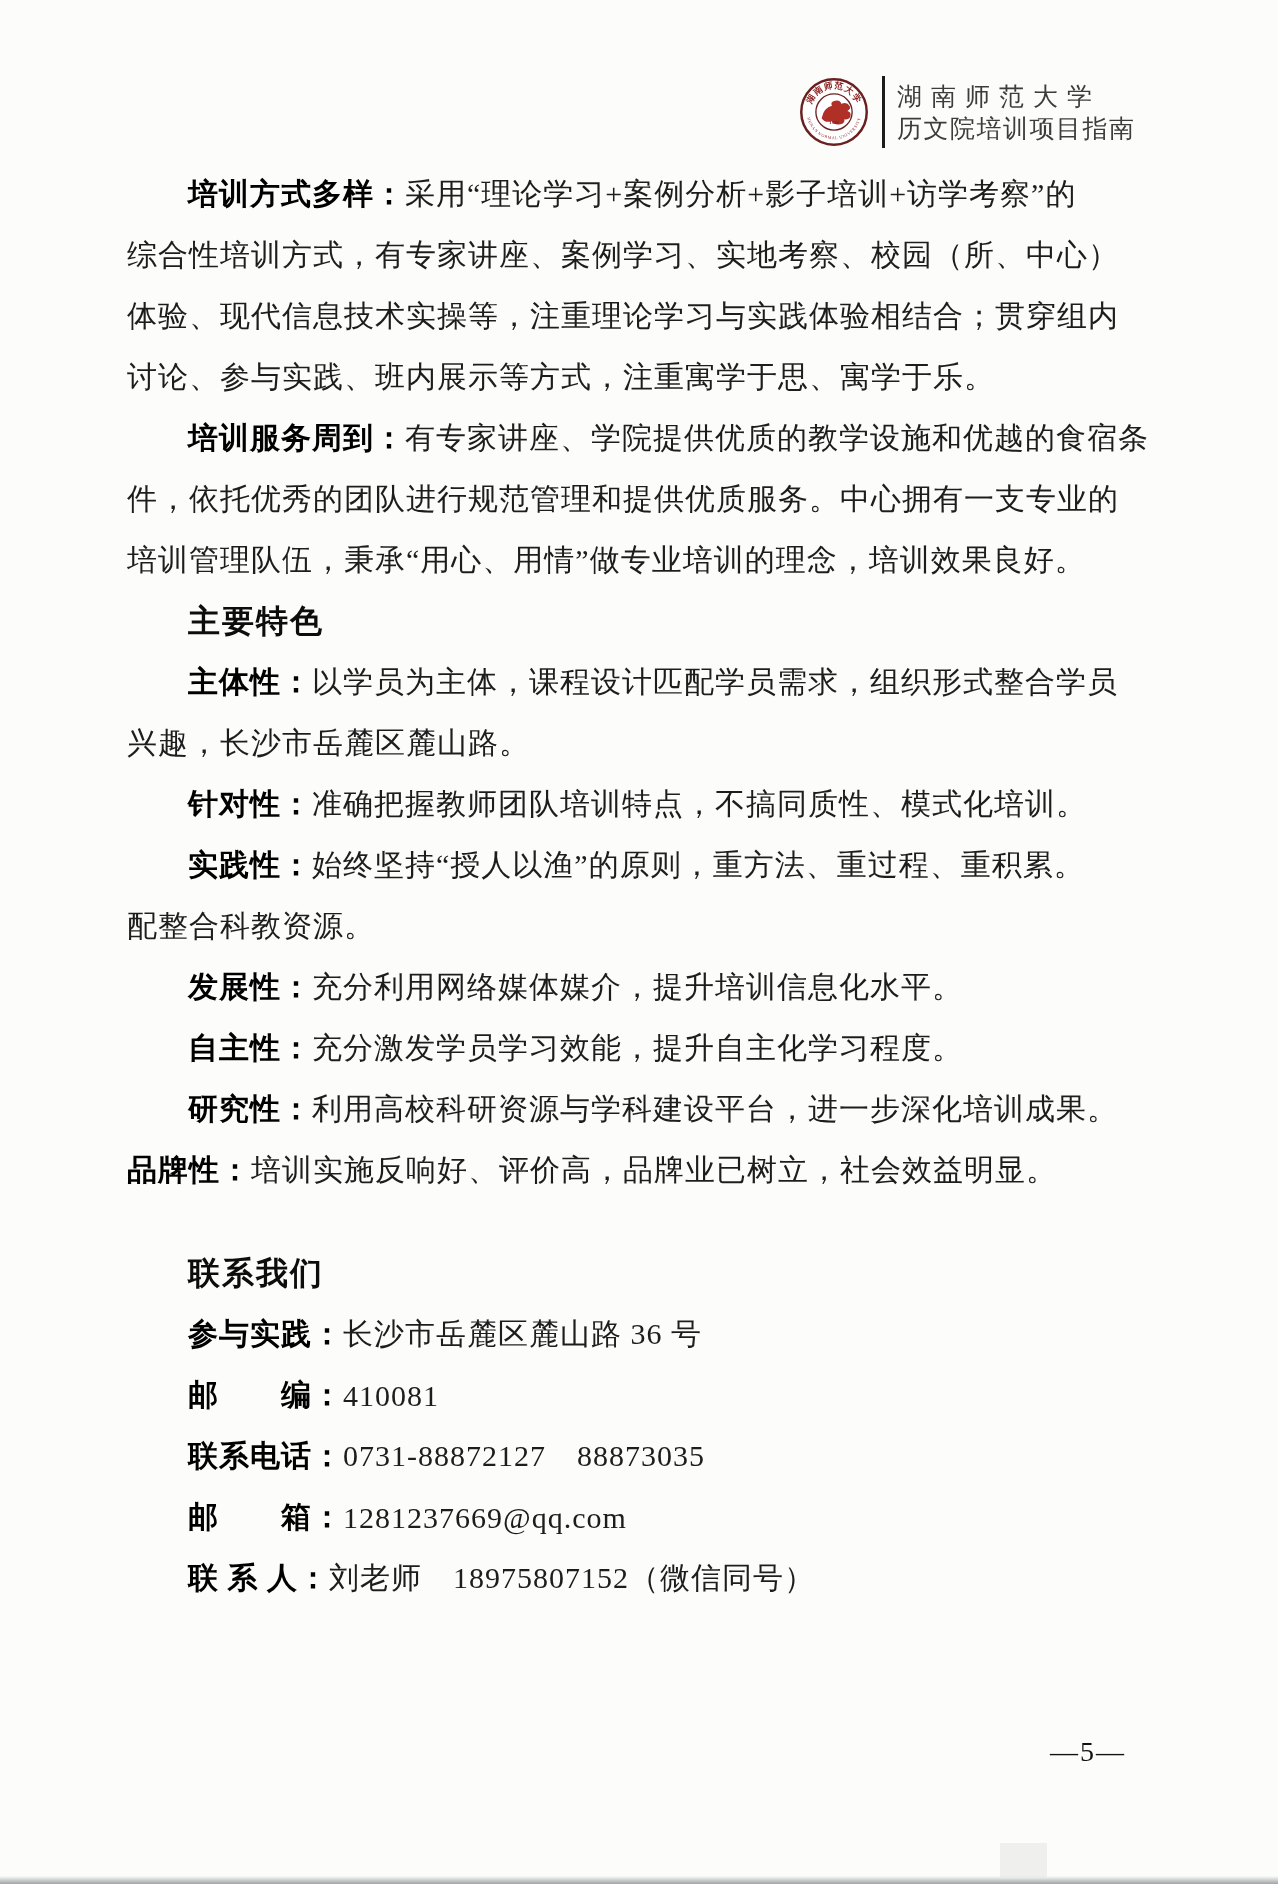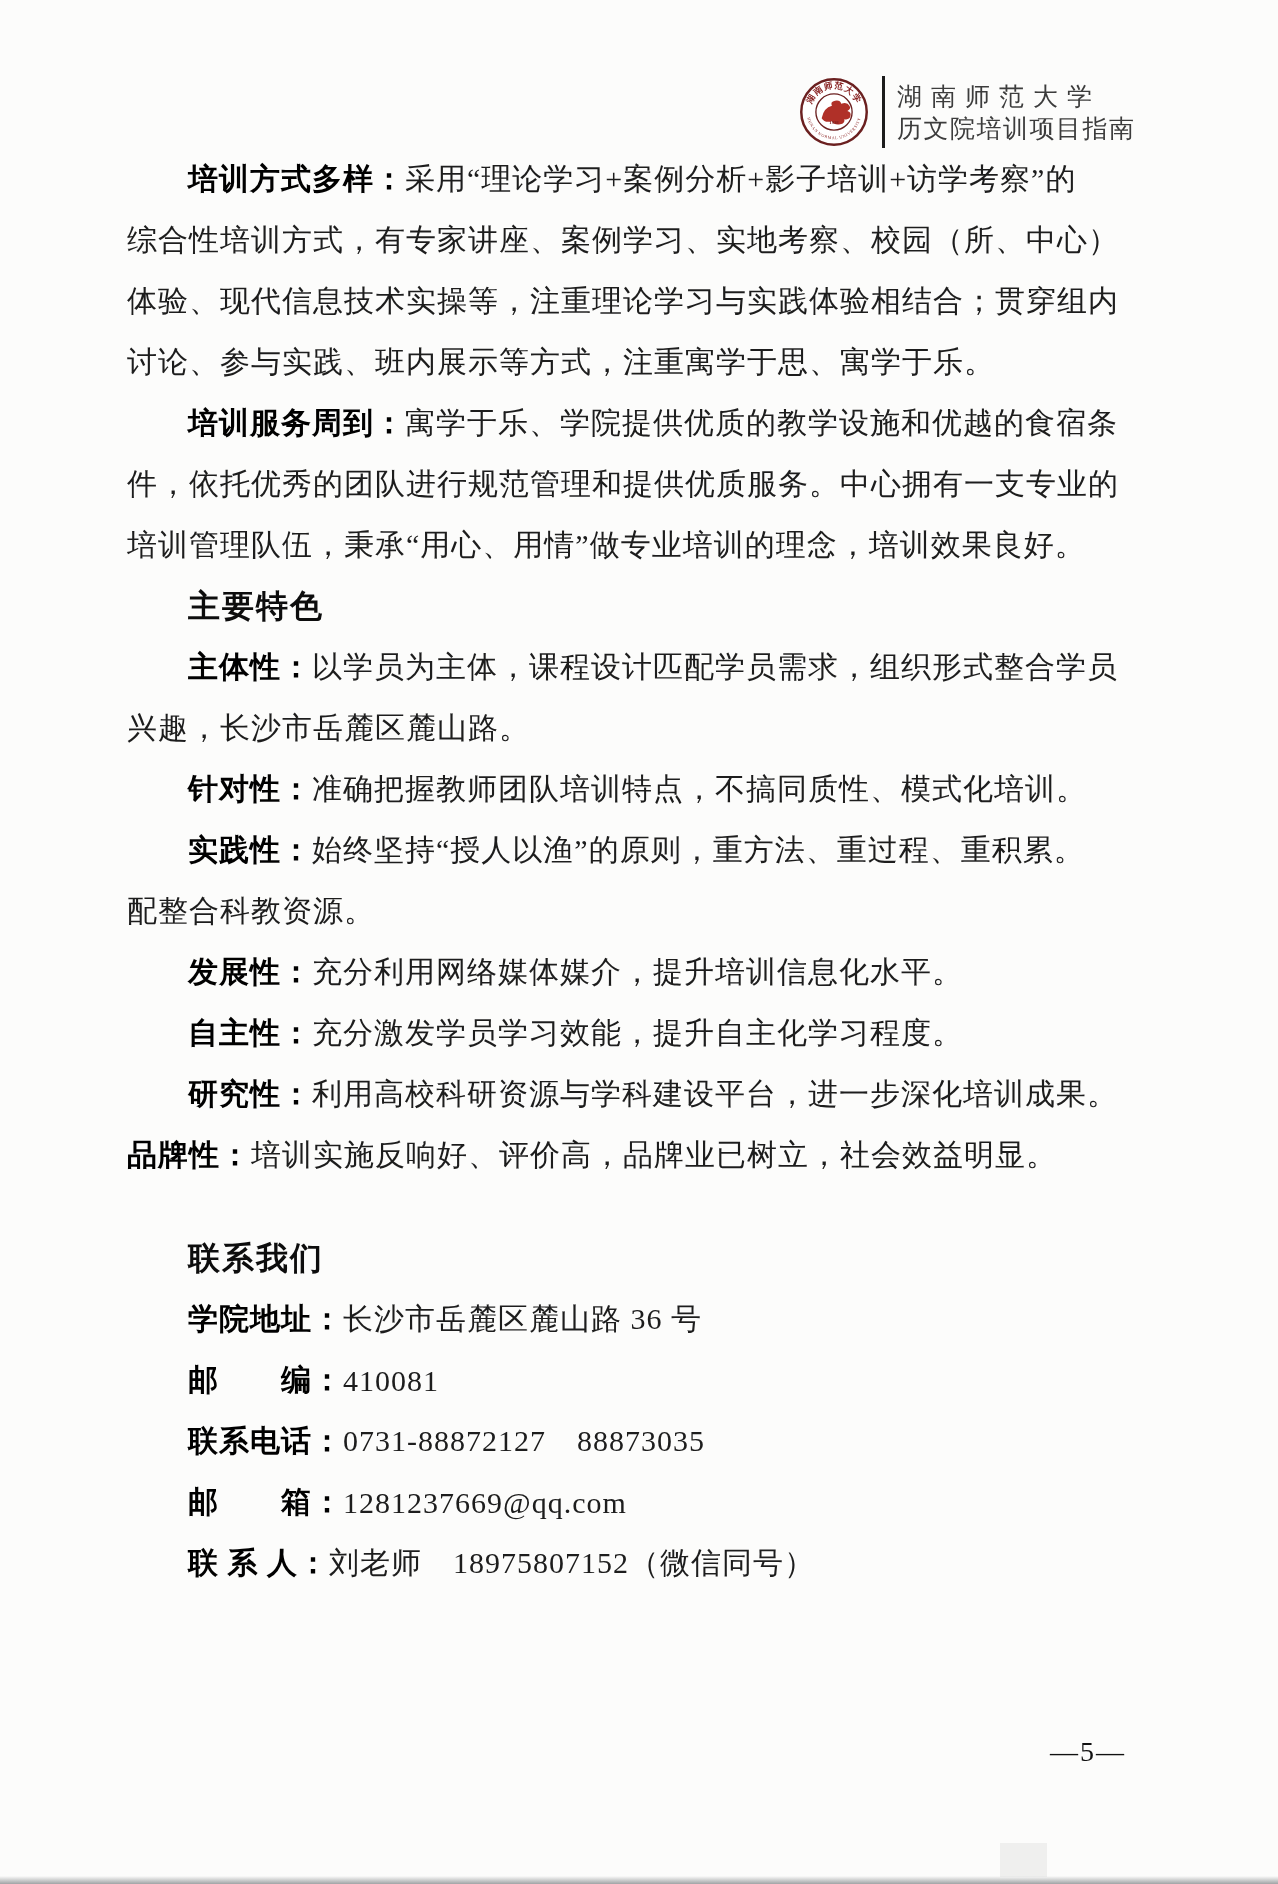--- a/index.html
+++ b/index.html
@@ -30,21 +30,21 @@
     font-family:"Liberation Sans","DejaVu Sans",sans-serif;
     color:#3c3c3c;
     line-height:1.3;
     white-space:nowrap;
   }
   .header-text .uni{font-size:25px;letter-spacing:9px;}
   .header-text .sub{font-size:25px;letter-spacing:1.5px;}
 
   
   .content{
-    position:absolute;left:127px;top:149px;width:1000px;
+    position:absolute;left:127px;top:164px;width:1000px;
     color:#1d1d1d;
   }
   .line{
     height:61px;
     display:flex;align-items:center;
     font-size:30px;
     letter-spacing:1px;
     white-space:pre;
   }
   .indent{padding-left:61px;}
@@ -102,21 +102,21 @@
     </div>
   </div>
 
   <div class="content">
 
     <div class="line indent"><span class="b">培训方式多样：</span><span>采用“理论学习+案例分析+影子培训+访学考察”的</span></div>
     <div class="line"><span>综合性培训方式，有专家讲座、案例学习、实地考察、校园（所、中心）</span></div>
     <div class="line"><span>体验、现代信息技术实操等，注重理论学习与实践体验相结合；贯穿组内</span></div>
     <div class="line"><span>讨论、参与实践、班内展示等方式，注重寓学于思、寓学于乐。</span></div>
 
-    <div class="line indent"><span class="b">培训服务周到：</span><span>寓学于乐、学院提供优质的教学设施和优越的食宿条</span></div>
+    <div class="line indent"><span class="b">培训服务周到：</span><span>有专家讲座、学院提供优质的教学设施和优越的食宿条</span></div>
     <div class="line"><span>件，依托优秀的团队进行规范管理和提供优质服务。中心拥有一支专业的</span></div>
     <div class="line"><span>培训管理队伍，秉承“用心、用情”做专业培训的理念，培训效果良好。</span></div>
 
     <div class="heading">主要特色</div>
 
     <div class="line indent"><span class="b">主体性：</span><span>以学员为主体，课程设计匹配学员需求，组织形式整合学员</span></div>
     <div class="line"><span>兴趣，长沙市岳麓区麓山路。</span></div>
 
     <div class="line indent"><span class="b">针对性：</span><span>准确把握教师团队培训特点，不搞同质性、模式化培训。</span></div>
 
@@ -127,21 +127,21 @@
     <div class="line indent"><span class="b">发展性：</span><span>充分利用网络媒体媒介，提升培训信息化水平。</span></div>
 
     <div class="line indent"><span class="b">自主性：</span><span>充分激发学员学习效能，提升自主化学习程度。</span></div>
 
     <div class="line indent"><span class="b">研究性：</span><span>利用高校科研资源与学科建设平台，进一步深化培训成果。</span></div>
 
     <div class="line"><span class="b">品牌性：</span><span>培训实施反响好、评价高，品牌业已树立，社会效益明显。</span></div>
 
     <div class="heading contact-gap">联系我们</div>
 
-    <div class="line indent"><span class="b">学院地址：</span><span>长沙市岳麓区麓山路 36 号</span></div>
+    <div class="line indent"><span class="b">参与实践：</span><span>长沙市岳麓区麓山路 36 号</span></div>
     <div class="line indent"><span class="b">邮　　编：</span><span>410081</span></div>
     <div class="line indent"><span class="b">联系电话：</span><span>0731-88872127　88873035</span></div>
     <div class="line indent"><span class="b">邮　　箱：</span><span>1281237669@qq.com</span></div>
     <div class="line indent"><span class="b">联 系 人：</span><span>刘老师　18975807152（微信同号）</span></div>
 
   </div>
 
   <div class="pagenum">—5—</div>
 
   <div class="smudge"></div>

